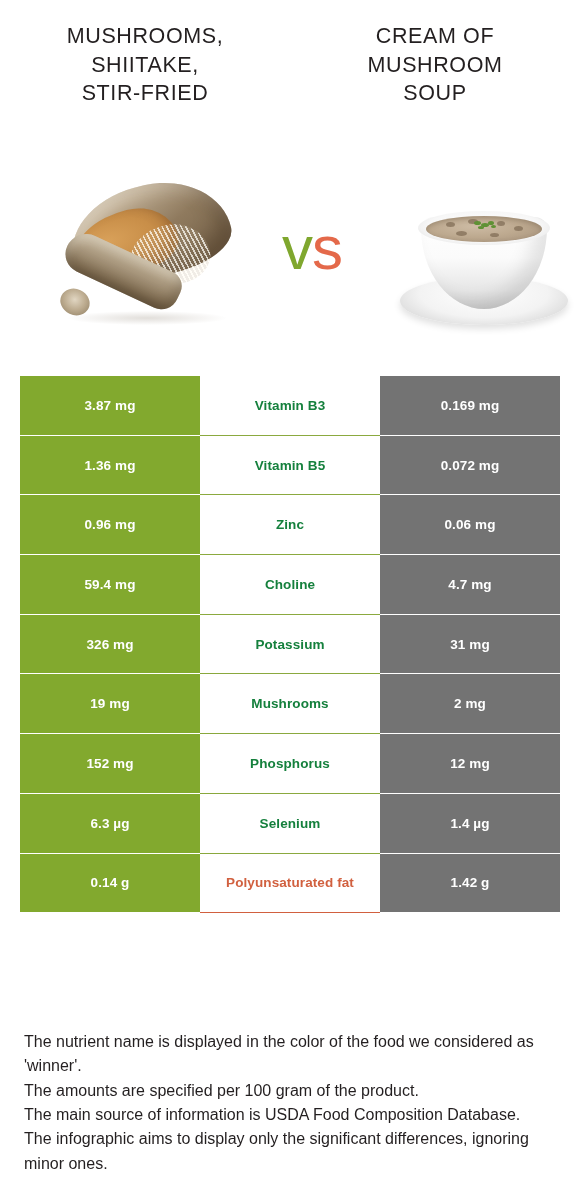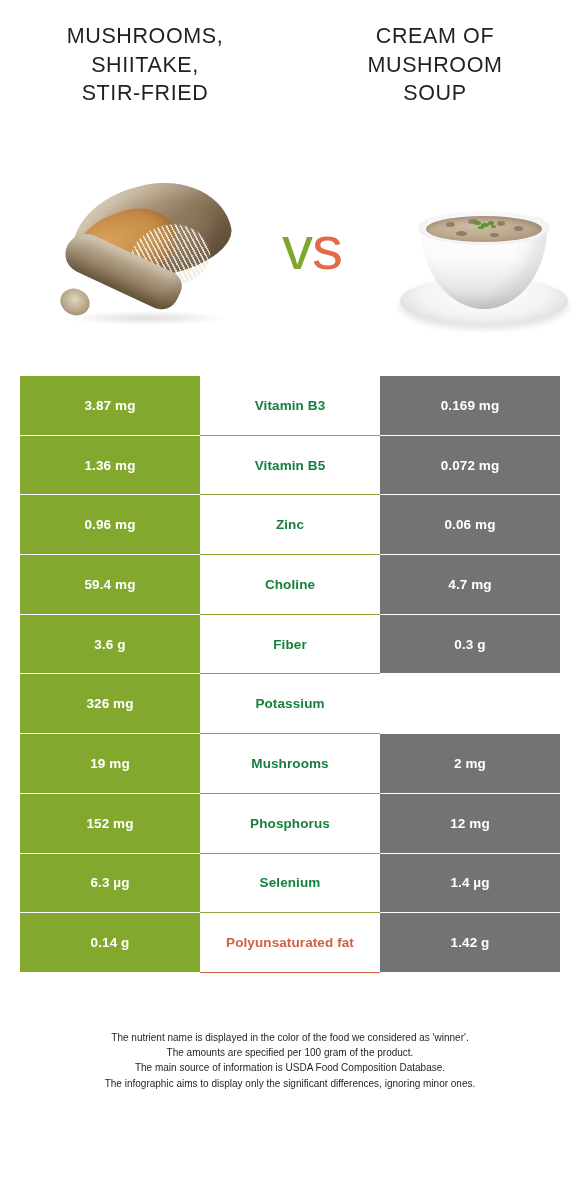--- a/index.html
+++ b/index.html
@@ -248,22 +248,22 @@
   }
   .row:last-child .cell-left,
   .row:last-child .cell-right { border-bottom-color: #ffffff; }
 
   
   .footer {
     position: absolute;
     left: 24px;
     top: 1030px;
     width: 532px;
-    text-align: center;
-    font-size: 10px;
+    text-align: left;
+    font-size: 16px;
     line-height: 1.52;
     color: #231f20;
   }
   .footer p { margin: 0; }
 </style>
 </head>
 <body>
 
 <div class="page">
 
@@ -341,31 +341,25 @@
         <div class="cell cell-right">0.06 mg</div>
       </div>
       <div class="row">
         <div class="cell cell-left">59.4 mg</div>
         <div class="cell cell-mid">
           <span class="nutrient-name">Choline</span>
         </div>
         <div class="cell cell-right">4.7 mg</div>
       </div>
       <div class="row">
-        <div class="cell cell-left">3.6 g</div>
-        <div class="cell cell-mid">
-          <span class="nutrient-name">Fiber</span>
-        </div>
-        <div class="cell cell-right">0.3 g</div>
-      </div>
-      <div class="row">
         <div class="cell cell-left">326 mg</div>
         <div class="cell cell-mid">
           <span class="nutrient-name">Potassium</span>
         </div>
+        <div class="cell cell-right">31 mg</div>
       </div>
       <div class="row">
         <div class="cell cell-left">19 mg</div>
         <div class="cell cell-mid">
           <span class="nutrient-name">Mushrooms</span>
         </div>
         <div class="cell cell-right">2 mg</div>
       </div>
       <div class="row">
         <div class="cell cell-left">152 mg</div>

